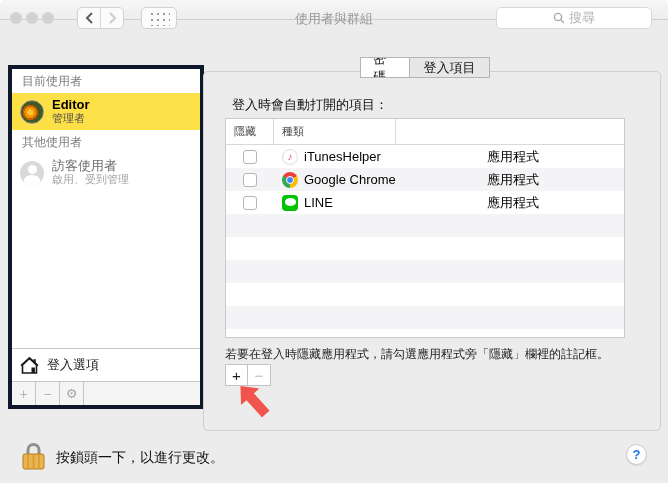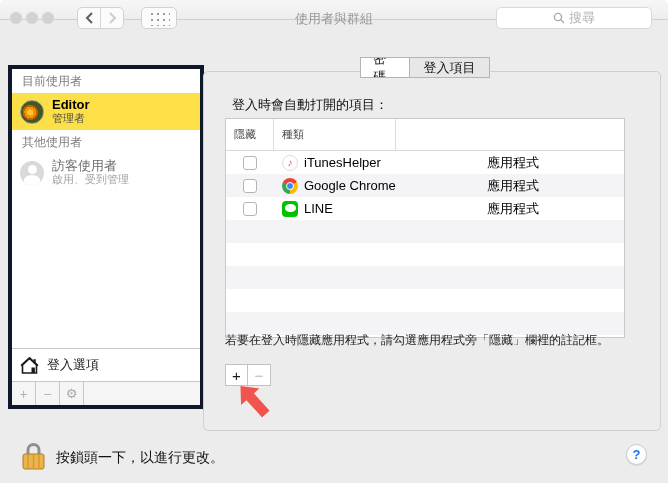--- a/index.html
+++ b/index.html
@@ -56,21 +56,21 @@
             border:1px solid #b4b4b4; border-radius:0; overflow:hidden; background:#fff; }
   .seg { display:flex; align-items:center; justify-content:center; padding:0 12px; font-size:13px; color:#111; }
   .seg.pwd { background:#ffffff; width:48px; }
   .seg.sel { background:#e7e7e7; border-left:1px solid #b4b4b4; width:80px; }
 
   .list-title { position:absolute; left:232px; top:96px; font-size:13px; color:#111; }
 
   
   .table { position:absolute; left:225px; top:118px; width:400px; height:220px; background:#fff;
            border:1px solid #c9c9c9; display:flex; flex-direction:column; }
-  .thead { height:32px; display:flex; border-bottom:1px solid #d9d9d9; flex:0 0 auto; }
+  .thead { height:26px; display:flex; border-bottom:1px solid #d9d9d9; flex:0 0 auto; }
   .th { font-size:11px; color:#3f3f3f; display:flex; align-items:center; padding-left:8px; }
   .th-hide { width:48px; border-right:1px solid #dcdcdc; }
   .th-item { width:205px; border-right:1px solid #dcdcdc; }
   .th-kind { width:122px; border-right:1px solid #dcdcdc; }
   .th-extra { flex:1; }
   .tbody { flex:1; background:repeating-linear-gradient(to bottom,#ffffff 0 23px,#f4f4f6 23px 46px); }
   .trow { height:23px; display:flex; align-items:center; }
   .td-hide { width:48px; display:flex; justify-content:center; }
   .td-item { width:205px; display:flex; align-items:center; gap:6px; padding-left:8px; font-size:13px; color:#000; }
   .td-kind { width:122px; padding-left:8px; font-size:13px; color:#000; }
@@ -78,21 +78,21 @@
 
   .appicon { width:16px; height:16px; position:relative; flex:0 0 auto; }
   .itunes-icon { border-radius:50%; background:#fff; border:1px solid #ddd; display:flex; align-items:center; justify-content:center; }
   .itunes-icon::before { content:"♪"; font-size:10px; line-height:1; color:#e8477d; }
   .chrome-icon { border-radius:50%; background:conic-gradient(from -60deg,#ea4335 0 120deg,#fbbc05 120deg 240deg,#34a853 240deg 360deg); }
   .chrome-icon::after { content:""; position:absolute; left:4px; top:4px; width:8px; height:8px; border-radius:50%;
                         background:#4285f4; border:1.5px solid #fff; box-sizing:border-box; }
   .line-icon { border-radius:4px; background:#00c300; }
   .line-icon::after { content:""; position:absolute; left:2.5px; top:3.5px; width:11px; height:7.5px; border-radius:50%; background:#fff; }
 
-  .hint { position:absolute; left:225px; top:332px; font-size:12px; color:#1d1d1d; }
+  .hint { position:absolute; left:225px; top:346px; font-size:12px; color:#1d1d1d; }
   .addremove { position:absolute; left:225px; top:364px; display:flex; border:1px solid #c2c2c2; background:#fff; }
   .ar-btn { width:22px; height:20px; display:flex; align-items:center; justify-content:center; font-size:15px; }
   .ar-btn.add { color:#1a1a1a; border-right:1px solid #c2c2c2; }
   .ar-btn.remove { color:#b8b8b8; }
 
   .red-arrow { position:absolute; left:228px; top:385px; width:30px; height:38px;
                transform:rotate(-42deg); transform-origin:50% 10%; }
 
   
   .lock { position:absolute; left:20px; top:441px; width:27px; height:30px; }

